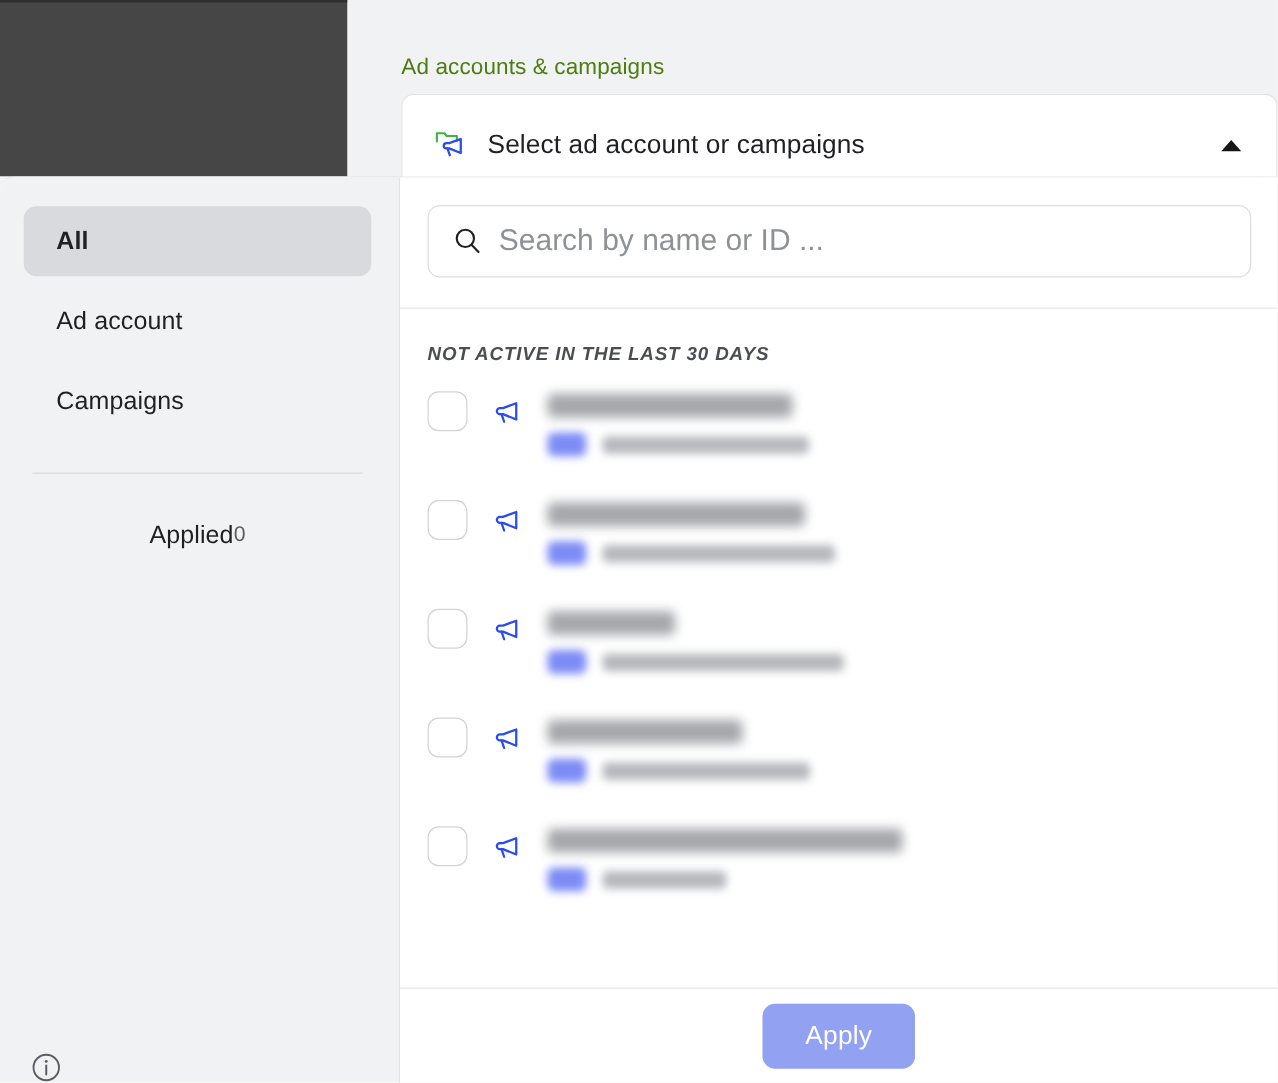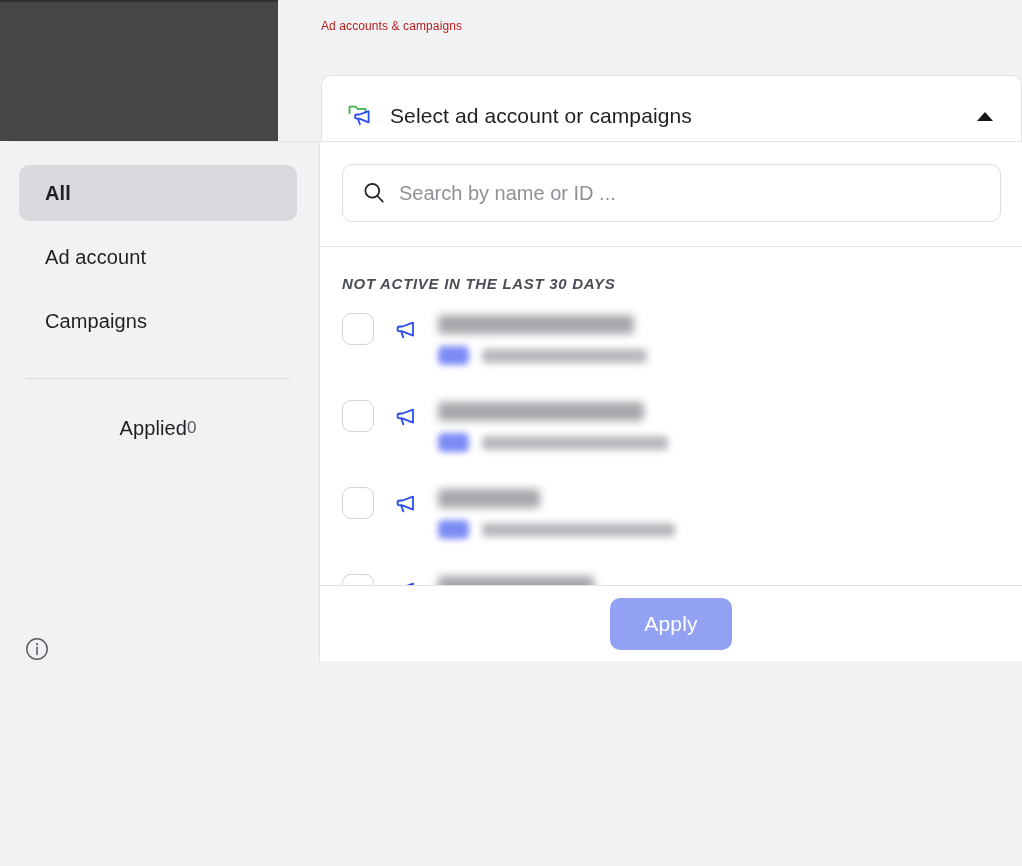--- a/index.html
+++ b/index.html
@@ -31,23 +31,23 @@
   .page-right {
     position: absolute;
     left: 278px; top: 0;
     width: 744px; height: 141px;
     background: #f1f2f4;
   }
 
   .section-label {
     position: absolute;
     left: 321px;
-    top: 19px;
-    font-size: 12px;
-    color: #b91c1c;
+    top: 43px;
+    font-size: 18px;
+    color: #4d7c0f;
     letter-spacing: 0.1px;
   }
 
   
   .select-trigger {
     position: absolute;
     left: 321px;
     top: 75px;
     width: 701px;
     height: 81px;
@@ -80,21 +80,21 @@
     border-right: 8px solid transparent;
     border-bottom: 9px solid #15161a;
   }
 
   
   .popover {
     position: absolute;
     left: 0;
     top: 141px;
     width: 1022px;
-    height: 520px;
+    height: 725px;
     background: #ffffff;
     border-top: 1px solid #e2e3e6;
     border-top-left-radius: 12px;
     display: flex;
     overflow: hidden;
   }
 
   
   .pop-sidebar {
     flex: 0 0 320px;
@@ -185,21 +185,21 @@
     align-items: center;
     padding: 0 18px;
     background: #fff;
   }
   .search-icon { flex: 0 0 auto; width: 26px; height: 26px; margin-right: 12px; }
   .search-input {
     flex: 1 1 auto;
     border: none;
     outline: none;
     font-family: "Liberation Sans", sans-serif;
-    font-size: 20px;
+    font-size: 24px;
     color: #1f2023;
     background: transparent;
     min-width: 0;
   }
   .search-input::placeholder { color: #8e9196; }
 
   .list-scroll {
     flex: 1 1 auto;
     overflow: hidden;
     padding: 0 20px 0 22px;

